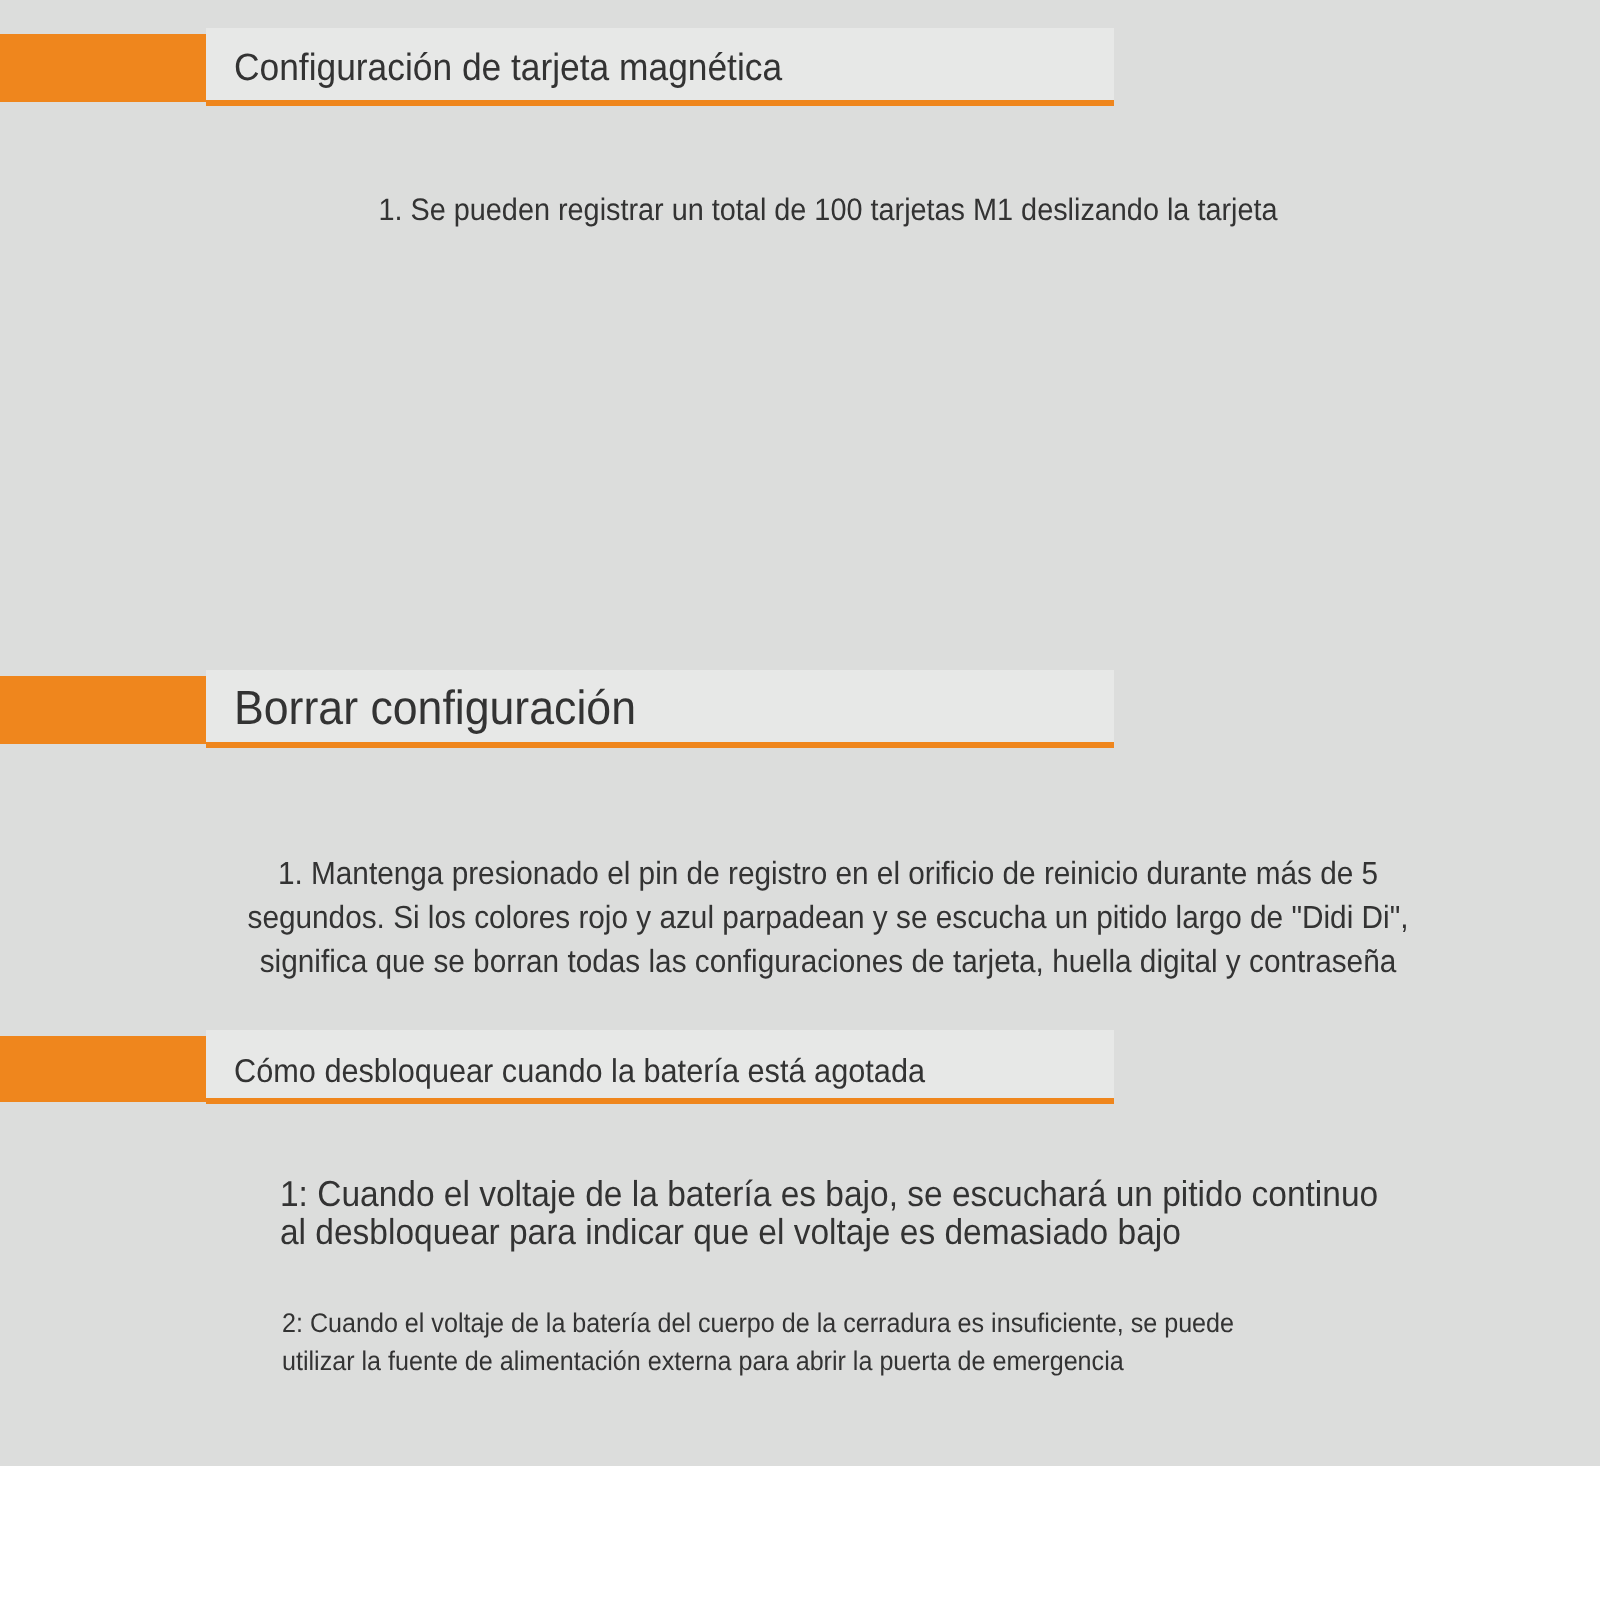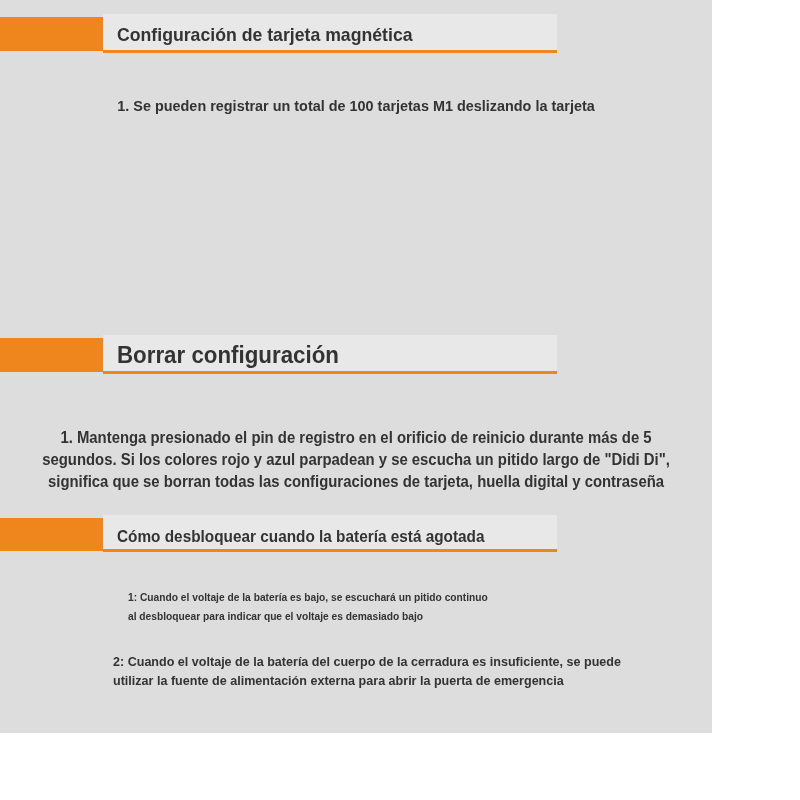--- a/index.html
+++ b/index.html
@@ -2,26 +2,26 @@
 <html><head>
 <meta charset="utf-8">
 <style>
   html, body {
     margin: 0;
     padding: 0;
     background: #ffffff;
   }
   #page {
     position: relative;
-    width: 712px;
+    width: 800px;
     height: 800px;
     overflow: hidden;
     background: #ffffff;
     font-family: "Liberation Sans", sans-serif;
-    font-weight: 700;
+    font-weight: 400;
     color: #333333;
   }
   #gray-canvas {
     position: absolute;
     left: 0; top: 0;
     width: 800px;
     height: 733px;
     background: #dcdddc;
   }
   .marker {
@@ -43,20 +43,21 @@
     transform: scaleX(0.93);
     transform-origin: left center;
     color: #333333;
   }
   .line {
     white-space: nowrap;
     transform: scaleX(0.93);
   }
   .para {
     position: absolute;
+    padding-left: 28px;
   }
   .para.center {
     left: 0;
     right: 0;
     text-align: center;
   }
   .para.center .line { transform-origin: center center; }
   .para.left .line { transform-origin: left center; }
 
   
@@ -76,21 +77,21 @@
   #s2-title     { left: 117px; top: 341px; font-size: 24px; }
 
   #s2-p1 { top: 427px; font-size: 16px; line-height: 22px; }
 
   
   #s3-band      { left: 103px; top: 515px; width: 454px; height: 36px; }
   #s3-marker    { top: 518px;  width: 103px; height: 33px; }
   #s3-underline { left: 103px; top: 549px; width: 454px; height: 3px; }
   #s3-title     { left: 117px; top: 527px; font-size: 16.5px; }
 
-  #s3-p1 { left: 128px; top: 588px; font-size: 11px; line-height: 19px; }
+  #s3-p1 { left: 112px; top: 588px; font-size: 18px; line-height: 19px; }
   #s3-p2 { left: 113px; top: 652px; font-size: 13.5px; line-height: 19px; }
 </style>
 </head>
 <body>
 
 <div id="page">
   <div id="gray-canvas"></div>
 
   <div class="band" id="s1-band"></div>
   <div class="marker" id="s1-marker"></div>

